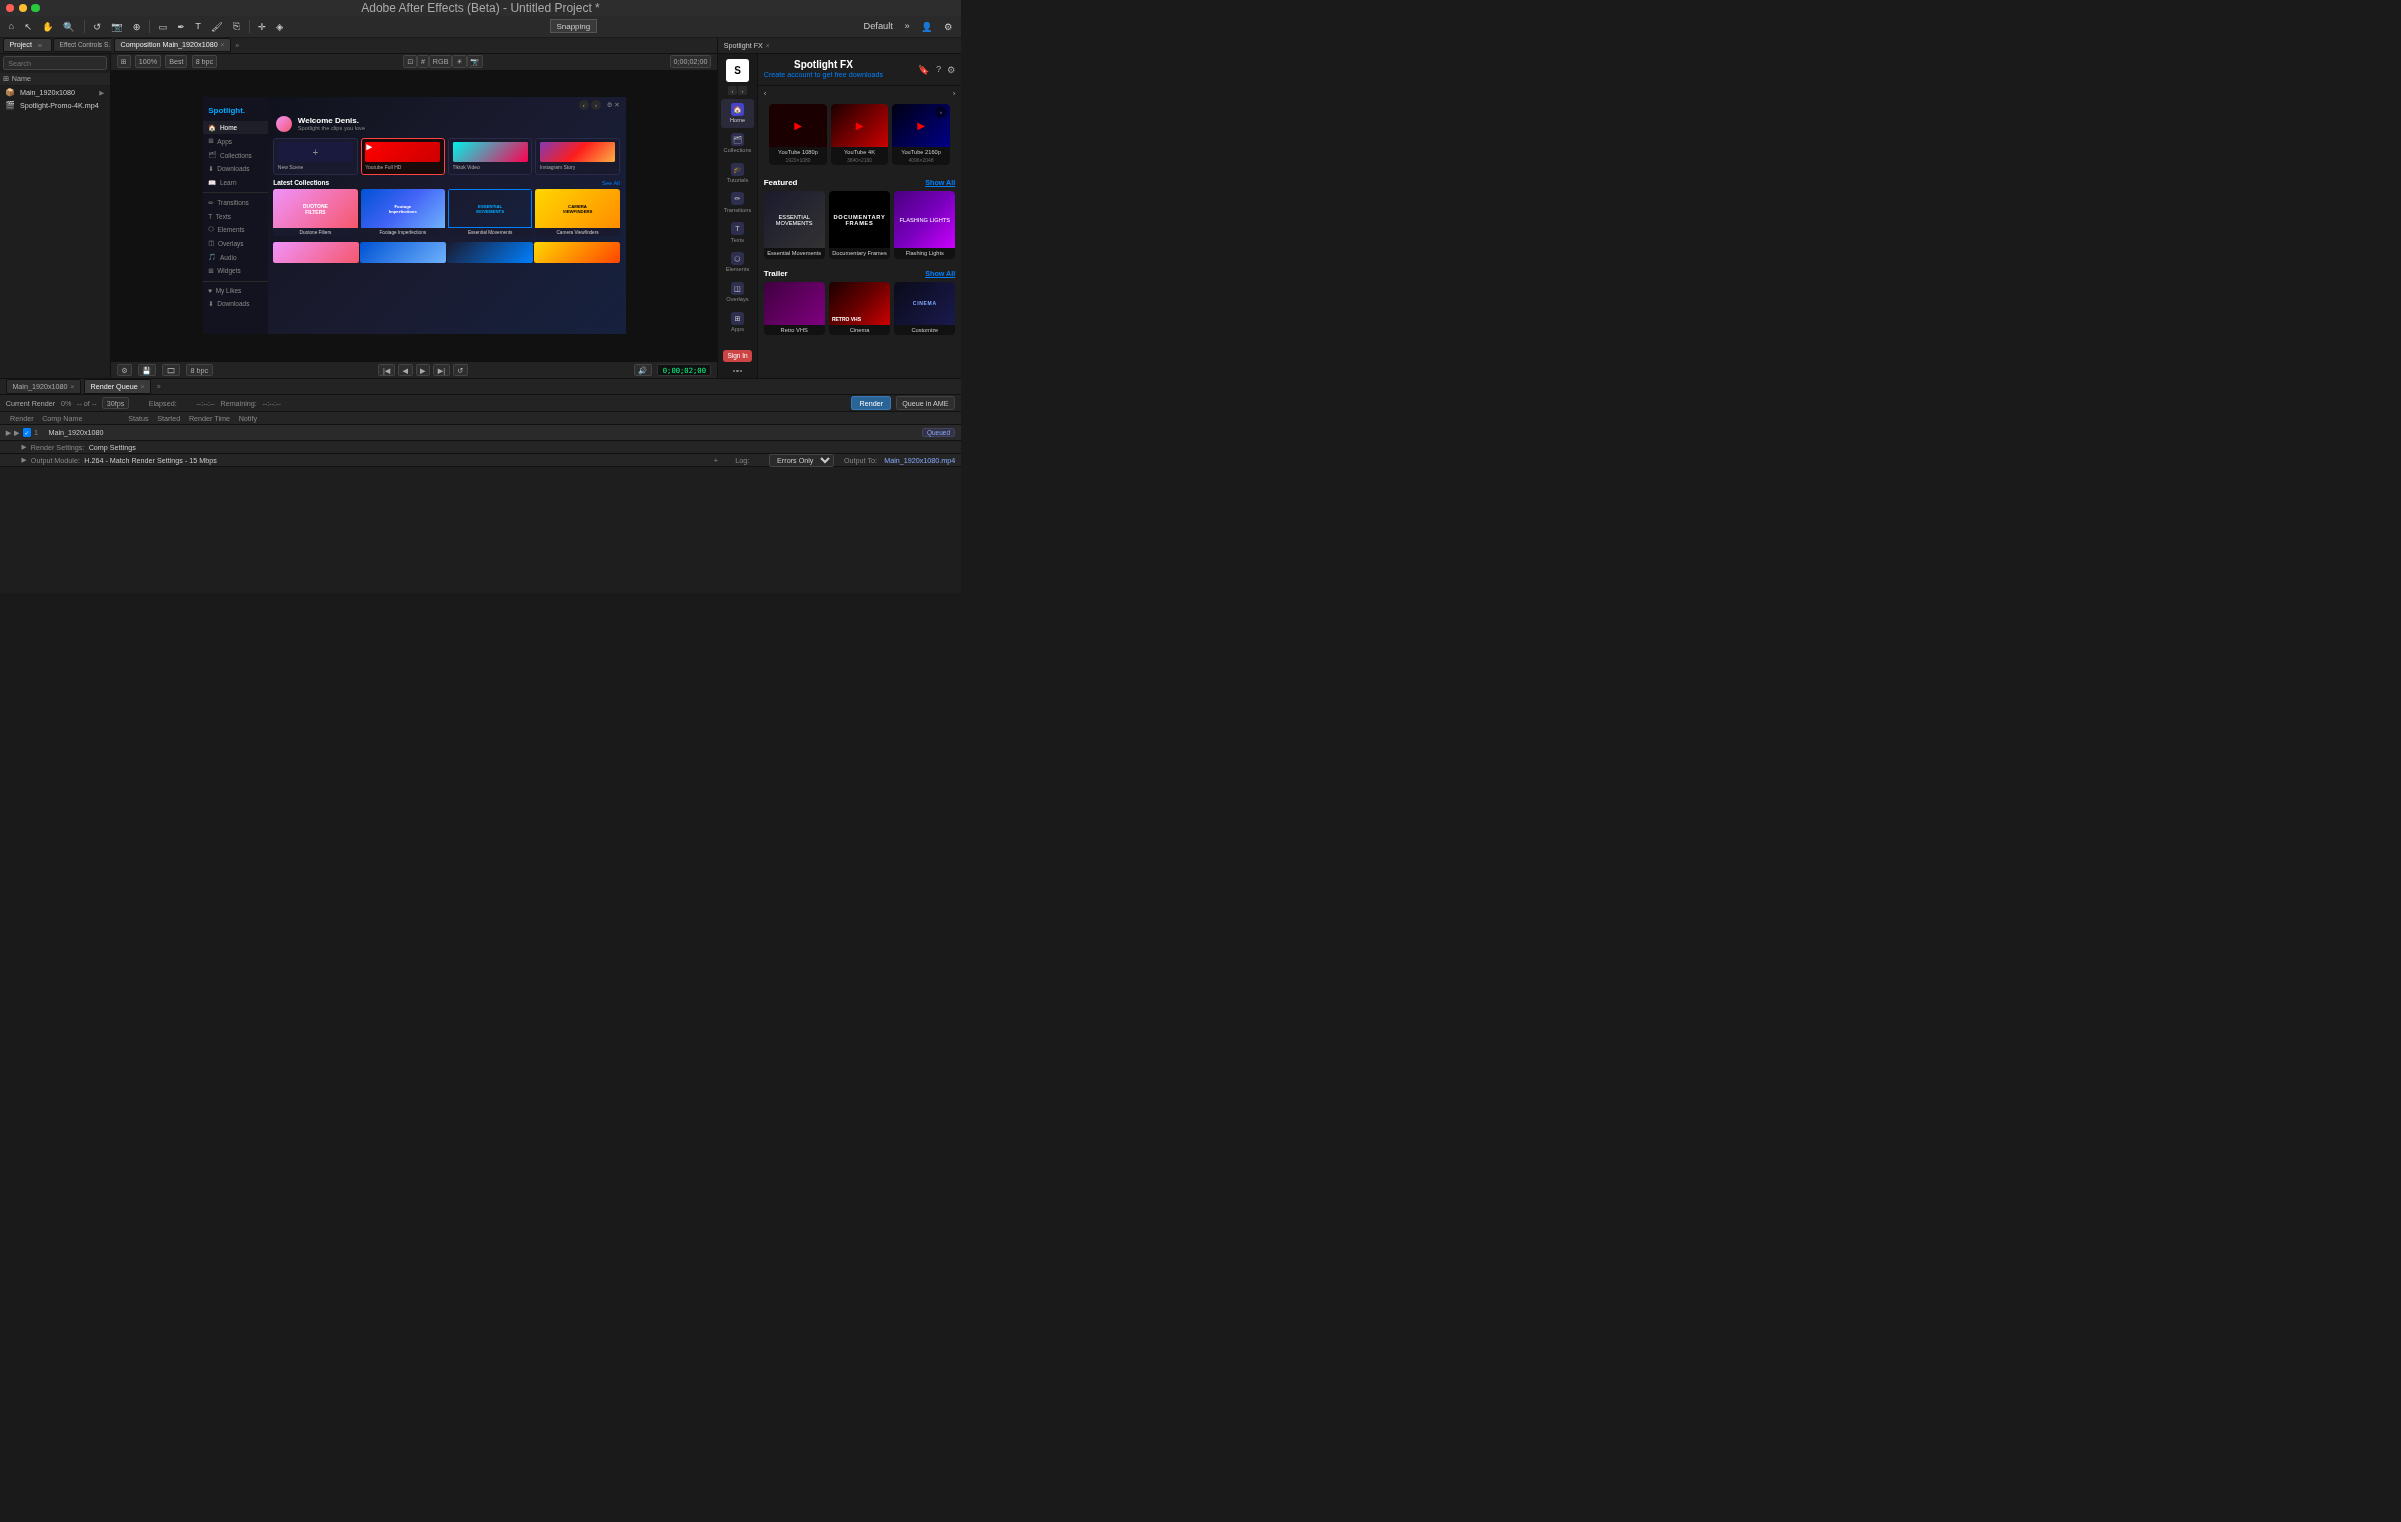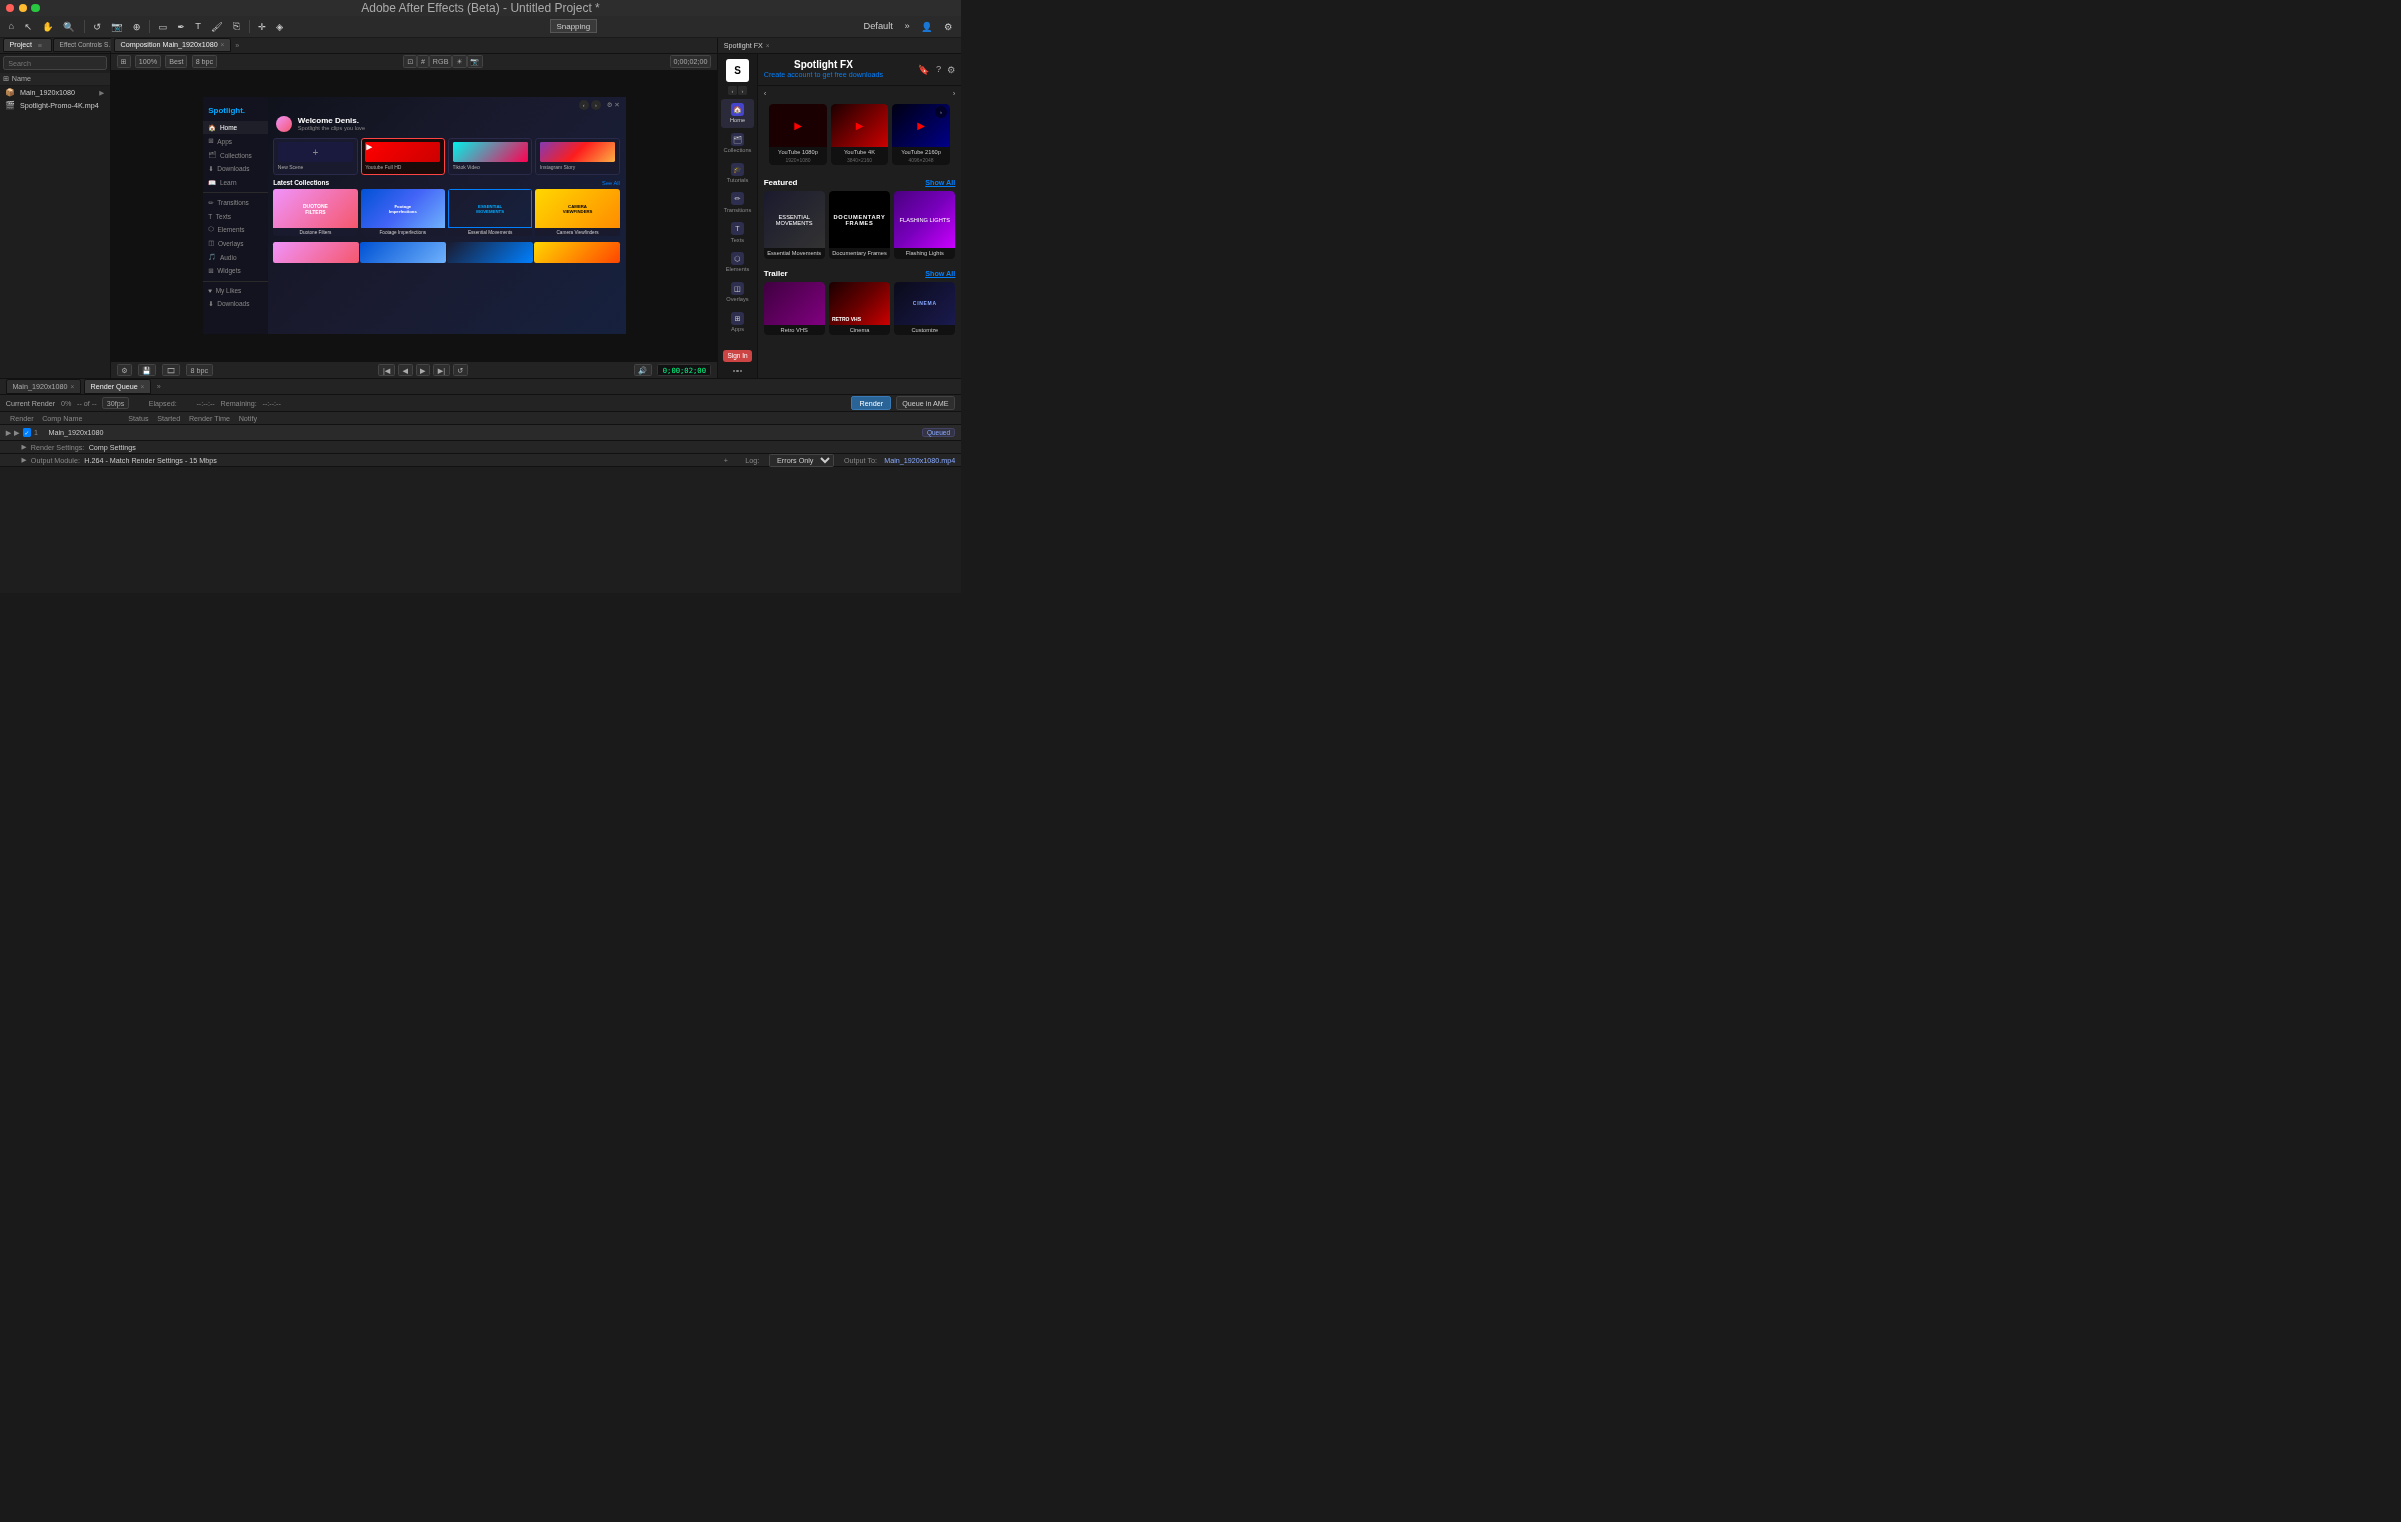--- a/index.html
+++ b/index.html
@@ -901,21 +901,21 @@
       position: absolute;
       z-index: 200;
     }
     .circle-1 { background: #cc4444; left: 70px; top: 415px; }
     .circle-2 { background: #cc4444; left: 70px; top: 559px; }
 
     
     .rq-log {
       display: flex;
       align-items: center;
-      gap: 10px;
+      gap: 20px;
       font-size: 7.2px;
       color: #888;
       margin-left: 13px;
     }
     .rq-log-select {
       background: #2a2a2a;
       border: 0.7px solid #444;
       color: #ccc;
       font-size: 7.2px;
       padding: 0 2.9px;

